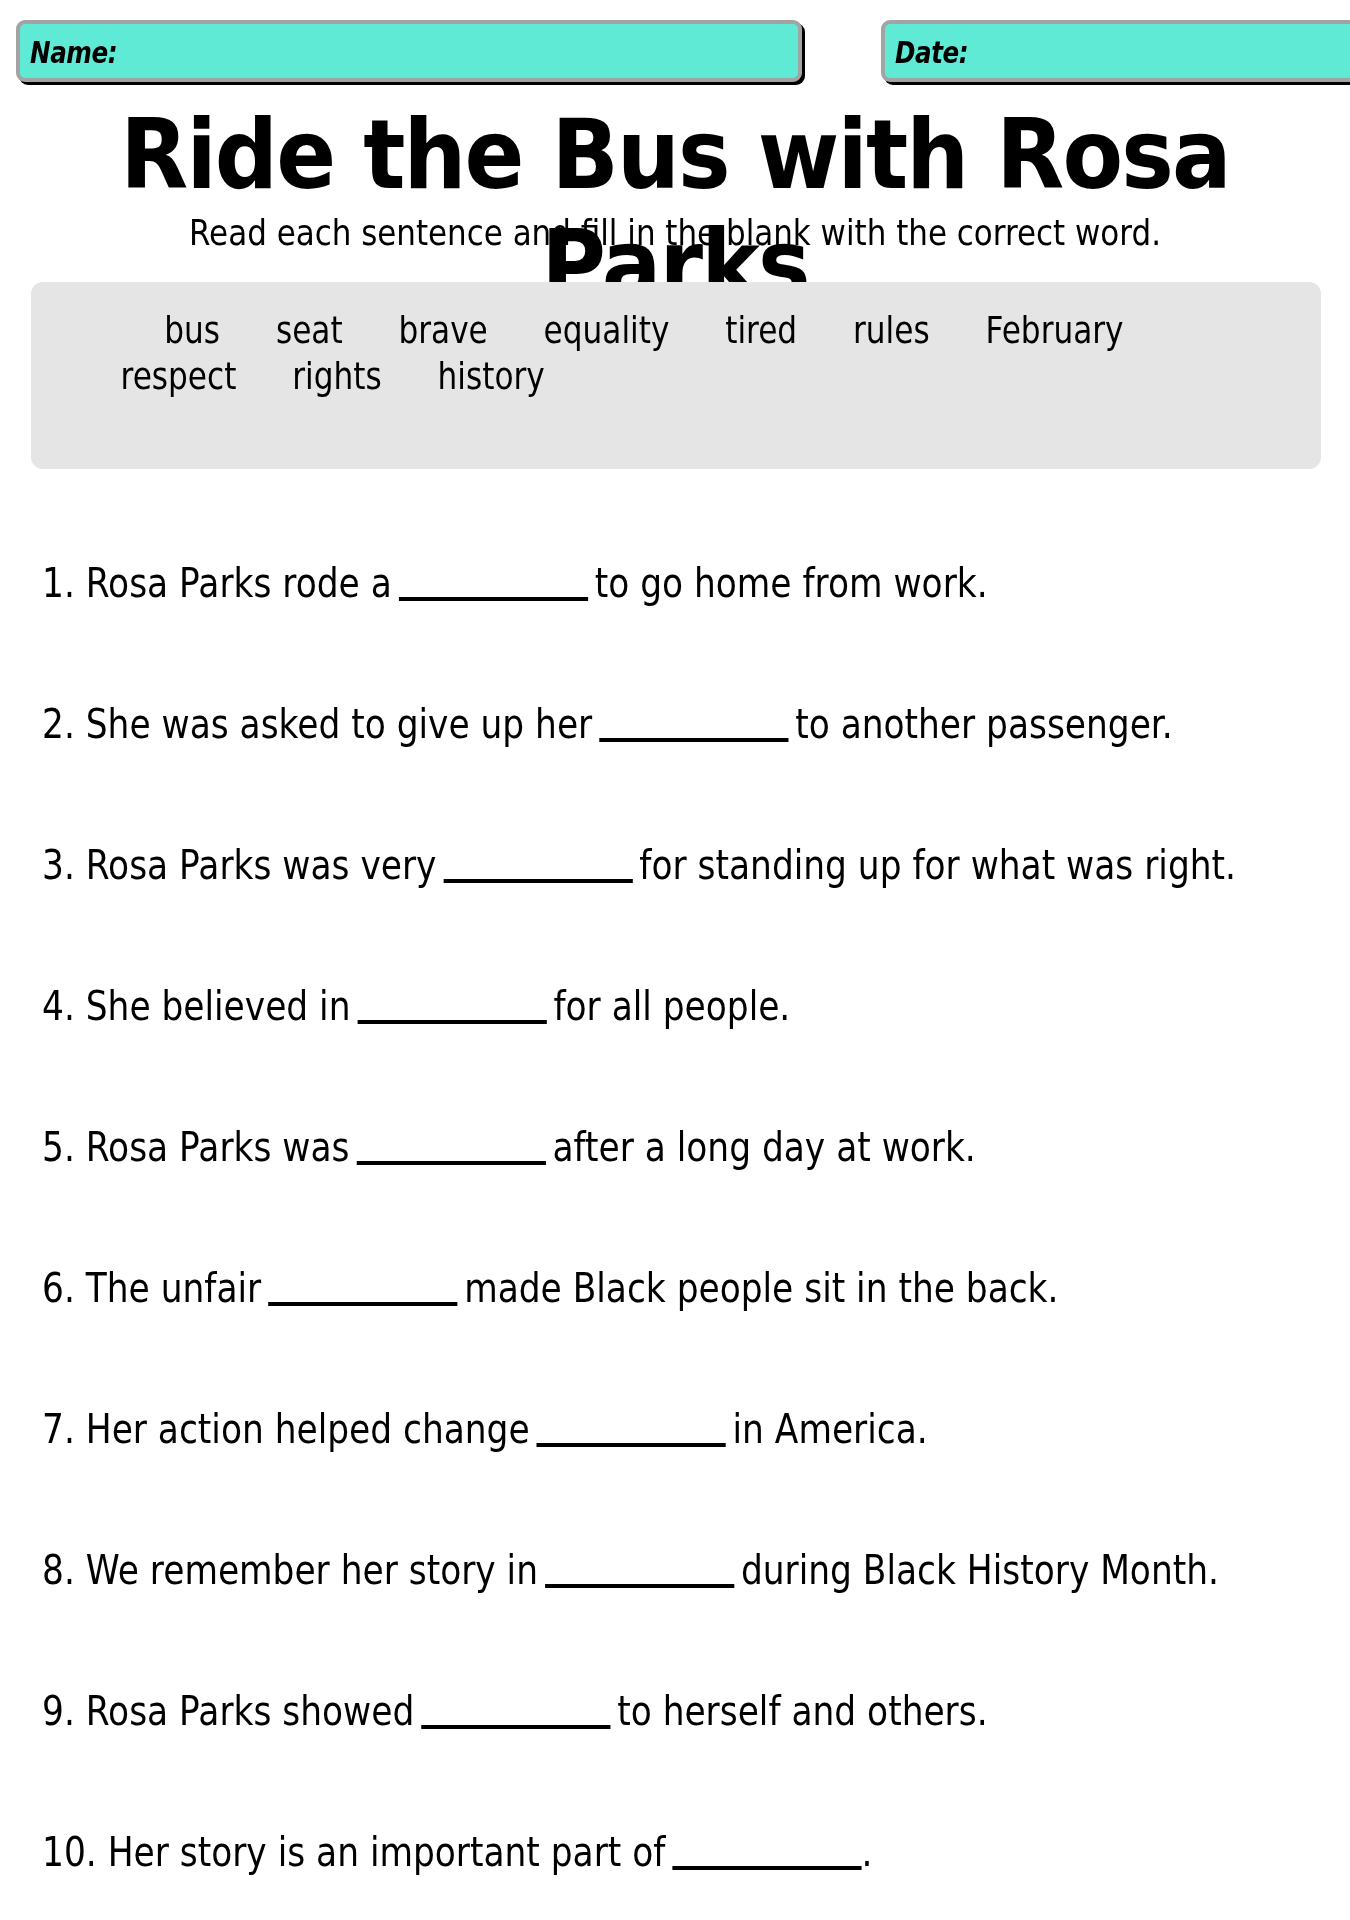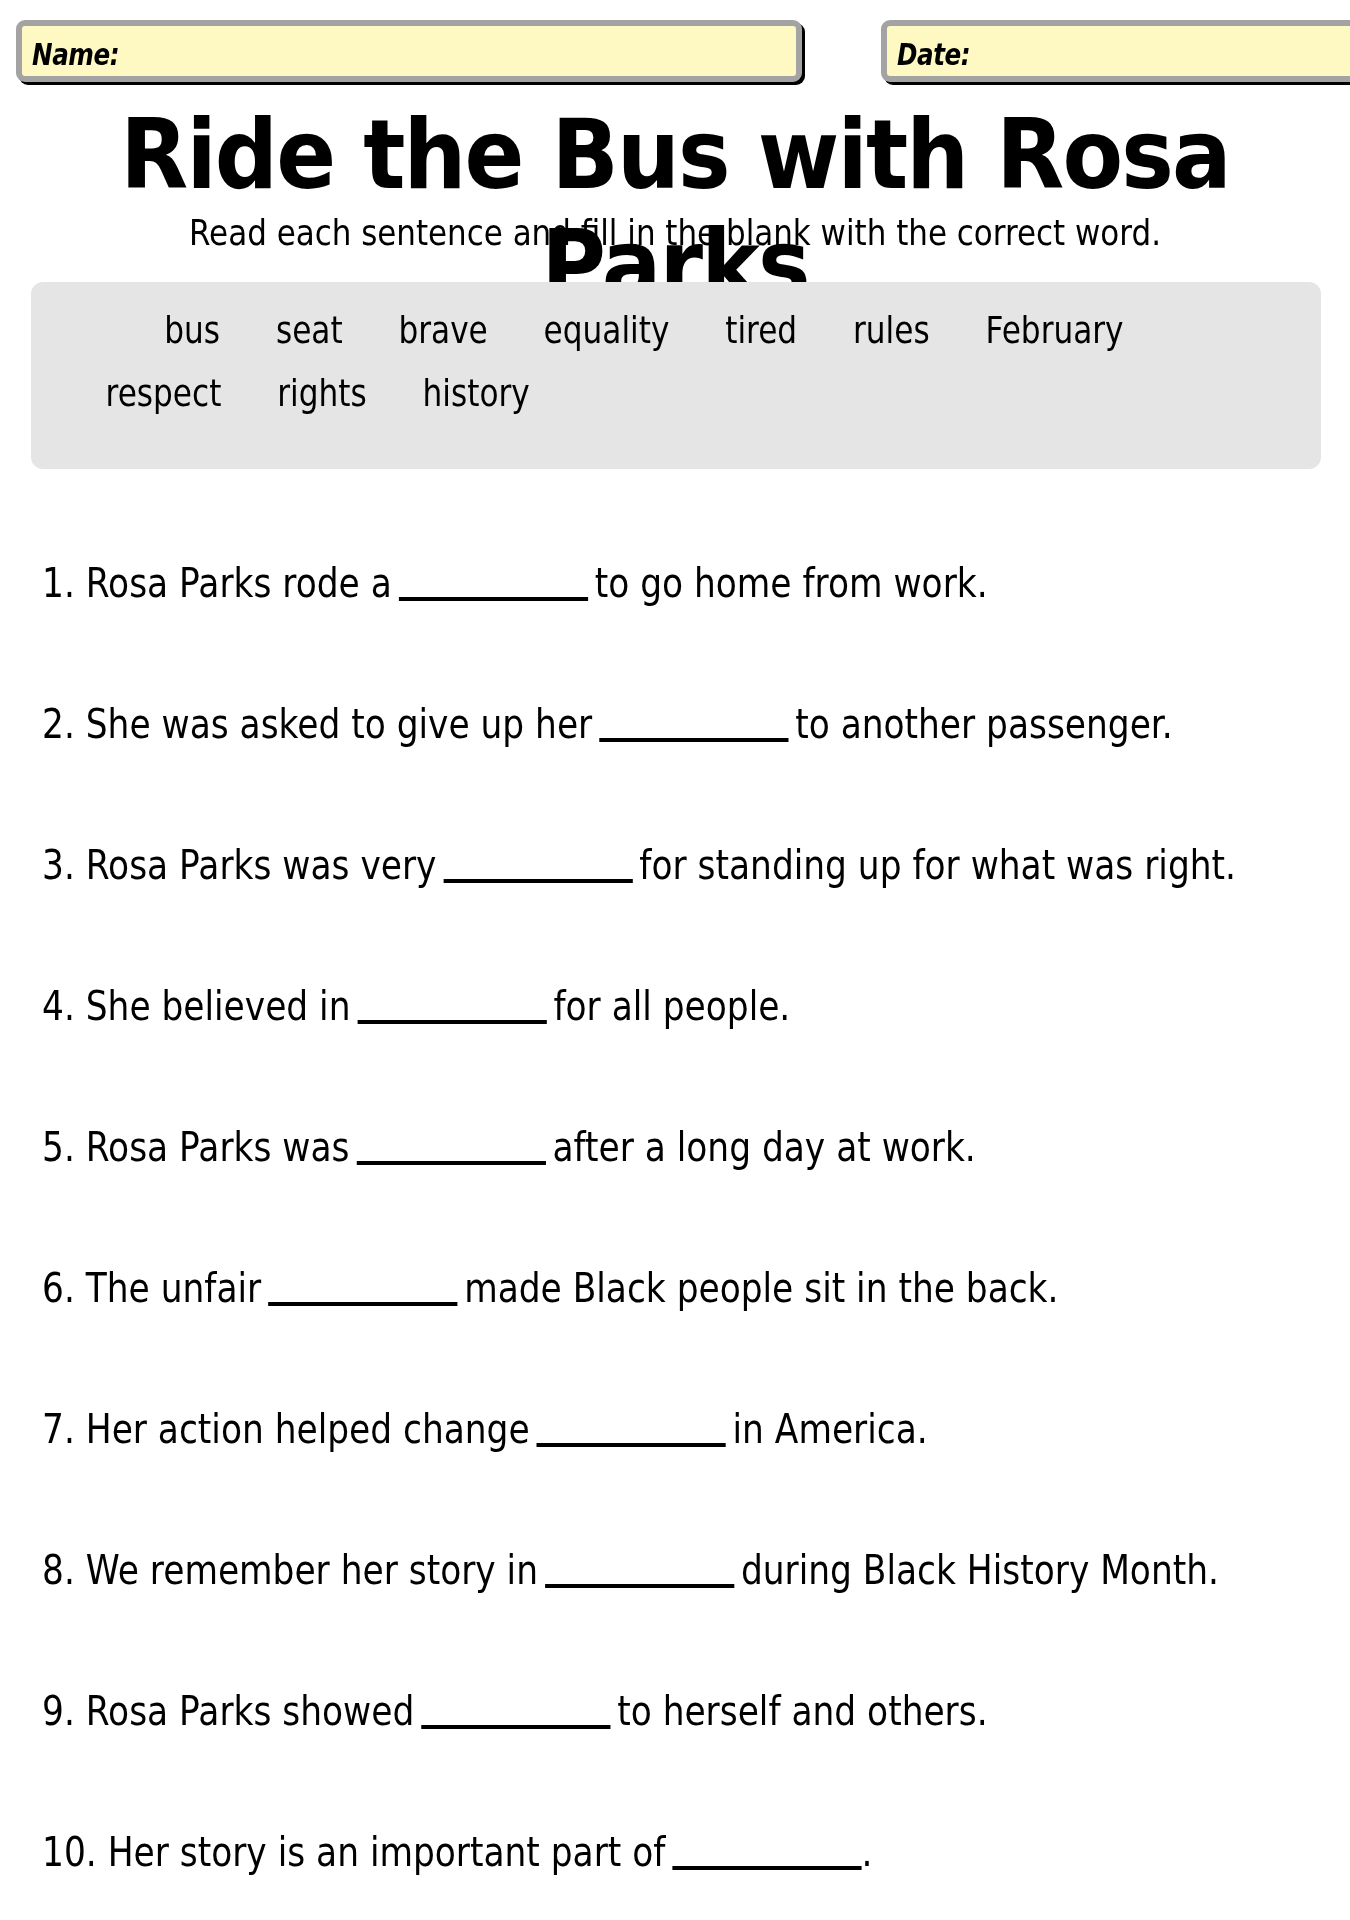--- a/index.html
+++ b/index.html
@@ -1,19 +1,19 @@
 <!DOCTYPE html>
 <html><head>
 <meta charset="utf-8">
 <style>
   html, body { margin: 0; padding: 0; background: #ffffff; }
   body { width: 1350px; height: 1920px; position: relative; overflow: hidden; color: #000; font-family: "DejaVu Sans", sans-serif; }
   .field-box {
     position: absolute; top: 20px; height: 62px;
-    border: 6px solid #a3a3a3; border-radius: 9px; background: #fef9c3;
+    border: 4px solid #a3a3a3; border-radius: 9px; background: #5eead4;
     box-shadow: 3px 3px 0 #000;
     box-sizing: border-box;
   }
   .field-box .label {
     position: absolute; left: 10px; top: 11px;
     font-family: "DejaVu Sans", sans-serif; font-style: italic; font-weight: bold;
     font-size: 30px; letter-spacing: -0.5px; transform: scaleX(0.82); transform-origin: left center;
   }
   #name-box { left: 16px; width: 786px; }
   #date-box { left: 881px; width: 497px; }
@@ -26,21 +26,21 @@
     position: absolute; left: 0; width: 1350px; top: 210px; text-align: center;
     font-family: "DejaVu Sans", sans-serif; font-size: 36px; line-height: 46px;
     transform: scaleX(0.86); transform-origin: center;
   }
   .word-bank {
     position: absolute; left: 31px; top: 282px; width: 1290px; height: 187px;
     background: #e5e5e5; border-radius: 12px;
   }
   .wb-row { position: absolute; left: 0; width: 100%; text-align: left; font-size: 38px; line-height: 46px; white-space: nowrap; }
   .wb-row.r1 { top: 25px; }
-  .wb-row.r2 { top: 88px; }
+  .wb-row.r2 { top: 71px; padding-left: 15px; }
   .wb-row .wrap { display: inline-block; transform: scaleX(0.82); transform-origin: center; }
   .wb-word { display: inline-block; margin: 0 28px; }
   .questions { position: absolute; left: 42px; top: 555px; width: 1290px; }
   .q {
     position: absolute; left: 0; height: 56px; font-size: 40px; line-height: 56px; white-space: nowrap;
     transform: scaleX(0.86); transform-origin: left center;
   }
   .blank {
     display: inline-block; width: 220px; height: 38px; border-bottom: 4px solid #000;
     vertical-align: baseline; margin: 0 8px; position: relative; top: 4px;

